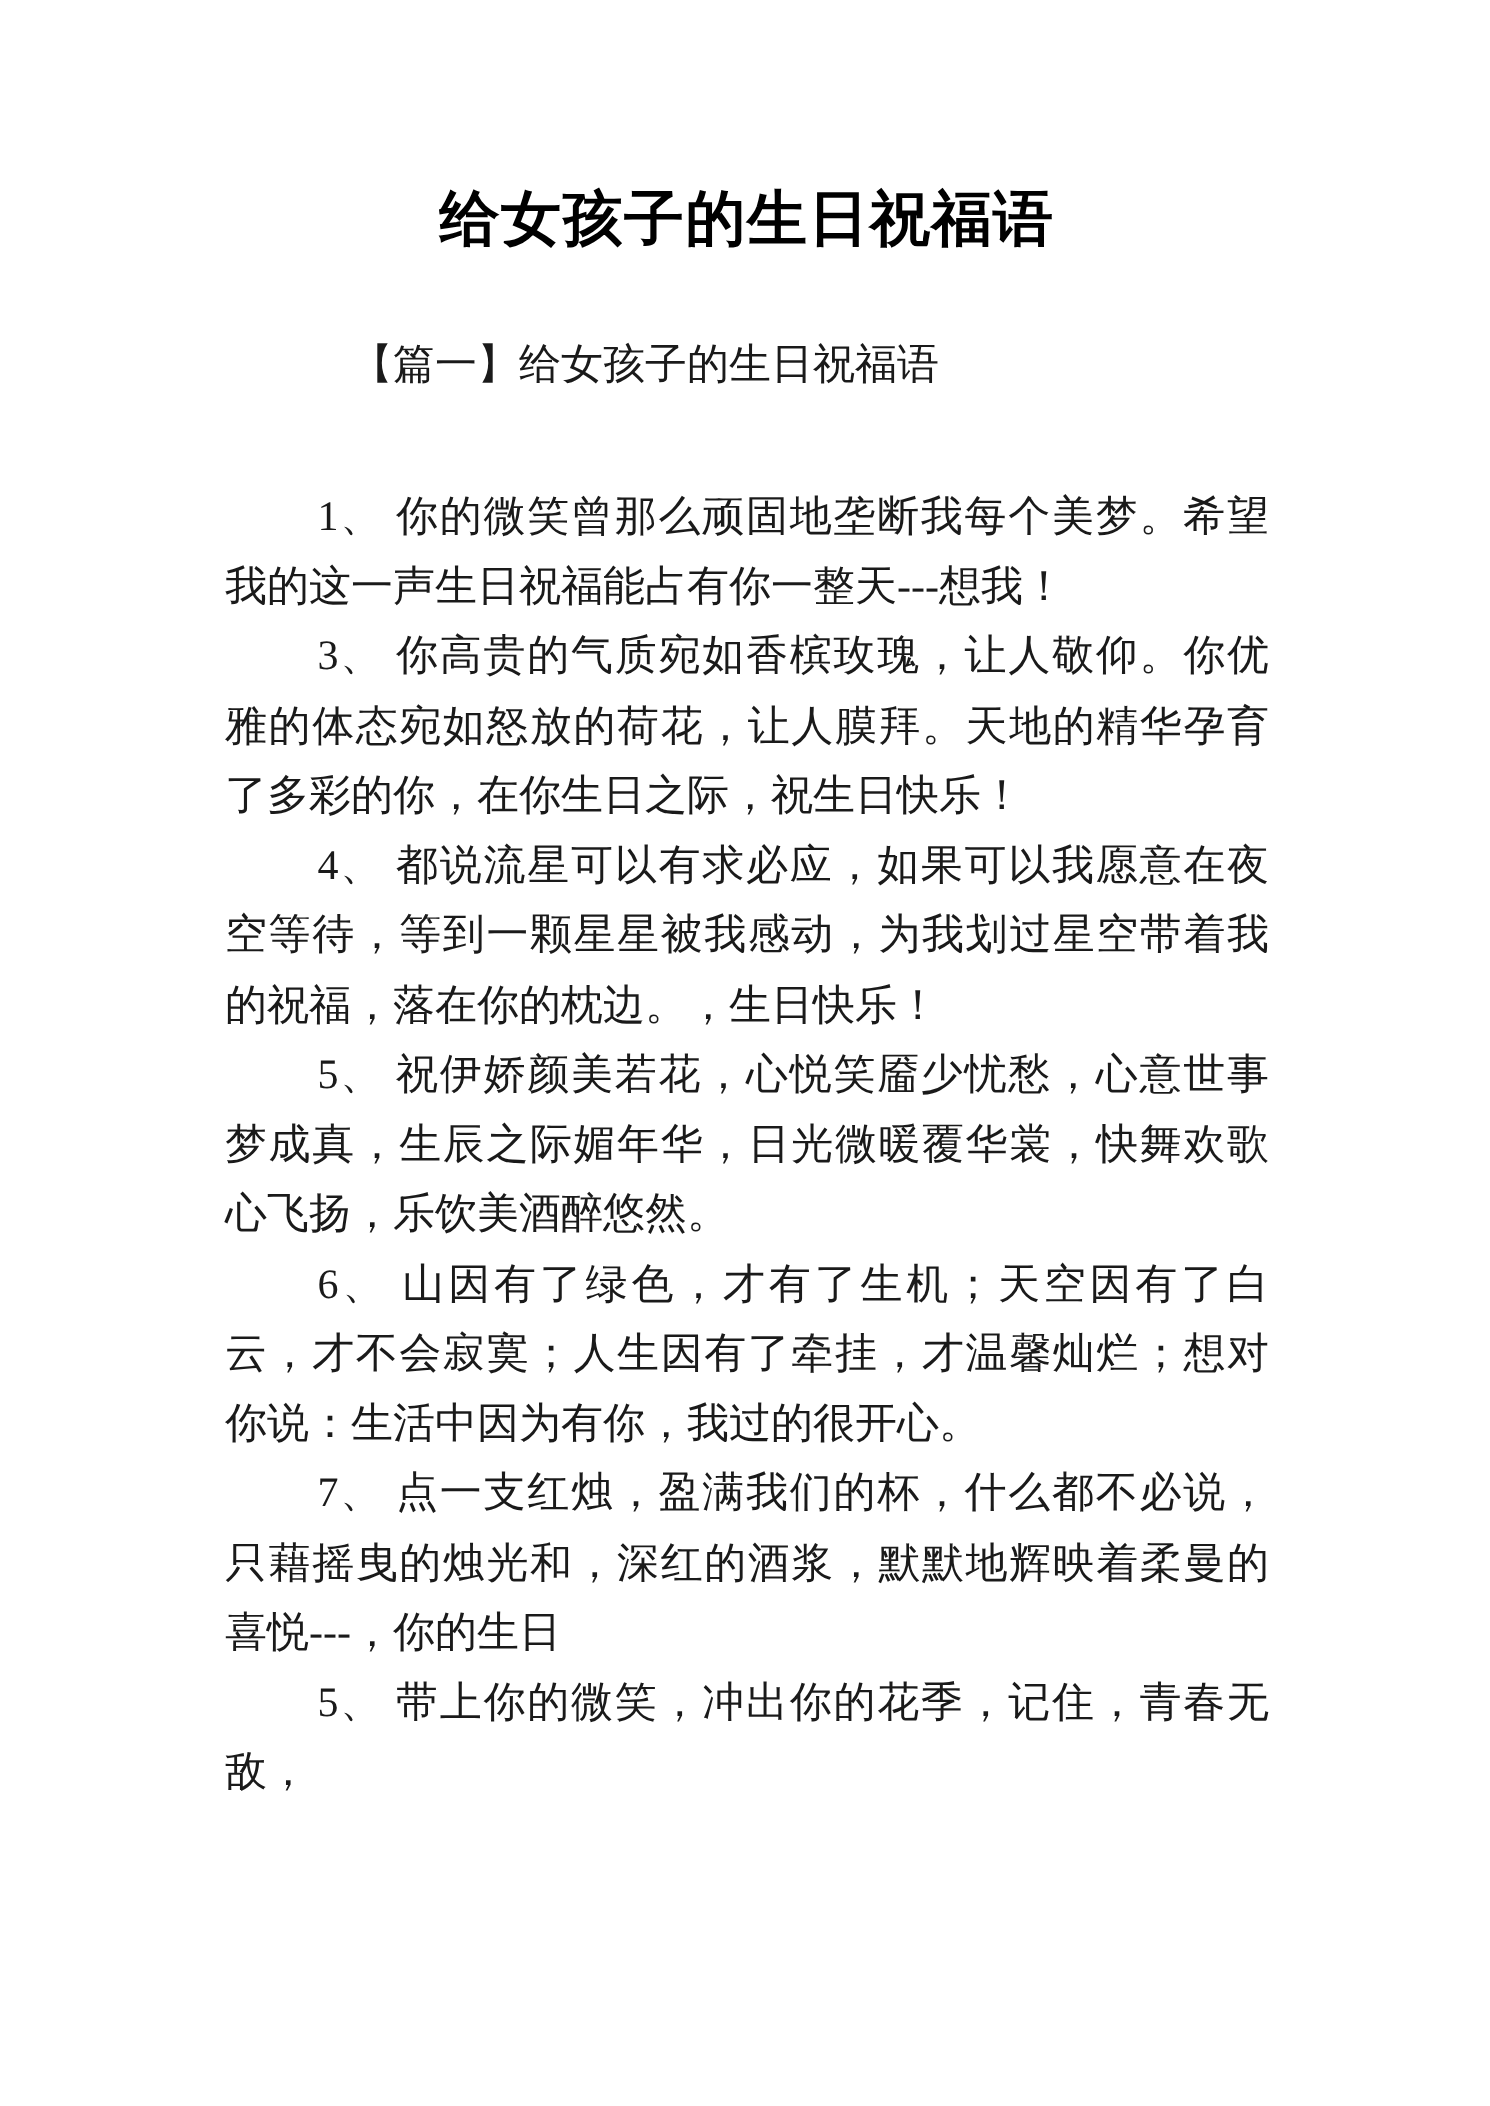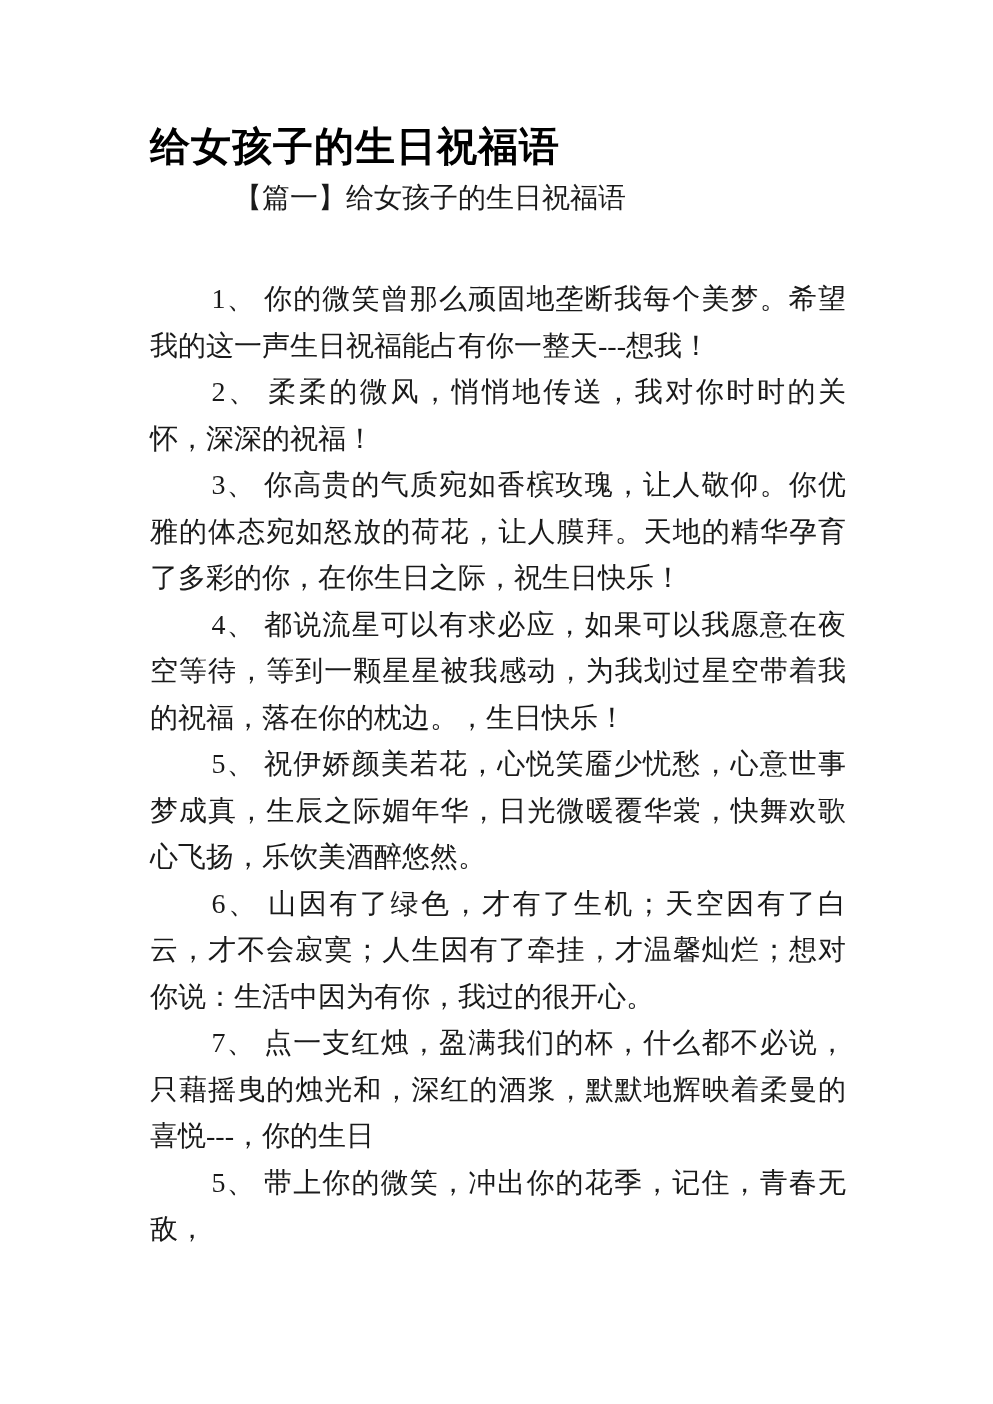--- a/index.html
+++ b/index.html
@@ -17,24 +17,26 @@
   .content {
     margin-left: 150px;
     width: 696px;
   }
   .doc-title {
     padding-top: 118px;
     font-family: "Liberation Sans", "DejaVu Sans", sans-serif;
     font-weight: bold;
     font-size: 40px;
     line-height: 56px;
+    text-align: center;
     color: #000000;
     letter-spacing: 1px;
   }
   .section-heading {
+    margin-top: 46px;
     font-size: 28px;
     line-height: 47px;
     text-indent: 3em;
     color: #1a1a1a;
   }
   .body-text {
     margin-top: 55px;
   }
   .body-text p {
     font-size: 28px;
@@ -49,21 +51,20 @@
 
 <div class="page">
   <div class="content">
 
     <h1 class="doc-title">给女孩子的生日祝福语</h1>
 
     <p class="section-heading">【篇一】给女孩子的生日祝福语</p>
 
     <div class="body-text">
       <p>1、 你的微笑曾那么顽固地垄断我每个美梦。希望我的这一声生日祝福能占有你一整天---想我！</p>
-      <p>2、 柔柔的微风，悄悄地传送，我对你时时的关怀，深深的祝福！</p>
       <p>3、 你高贵的气质宛如香槟玫瑰，让人敬仰。你优雅的体态宛如怒放的荷花，让人膜拜。天地的精华孕育了多彩的你，在你生日之际，祝生日快乐！</p>
       <p>4、 都说流星可以有求必应，如果可以我愿意在夜空等待，等到一颗星星被我感动，为我划过星空带着我的祝福，落在你的枕边。，生日快乐！</p>
       <p>5、 祝伊娇颜美若花，心悦笑靥少忧愁，心意世事梦成真，生辰之际媚年华，日光微暖覆华裳，快舞欢歌心飞扬，乐饮美酒醉悠然。</p>
       <p>6、 山因有了绿色，才有了生机；天空因有了白云，才不会寂寞；人生因有了牵挂，才温馨灿烂；想对你说：生活中因为有你，我过的很开心。</p>
       <p>7、 点一支红烛，盈满我们的杯，什么都不必说，只藉摇曳的烛光和，深红的酒浆，默默地辉映着柔曼的喜悦---，你的生日</p>
       <p>5、 带上你的微笑，冲出你的花季，记住，青春无敌，</p>
     </div>
 
   </div>
 </div>

